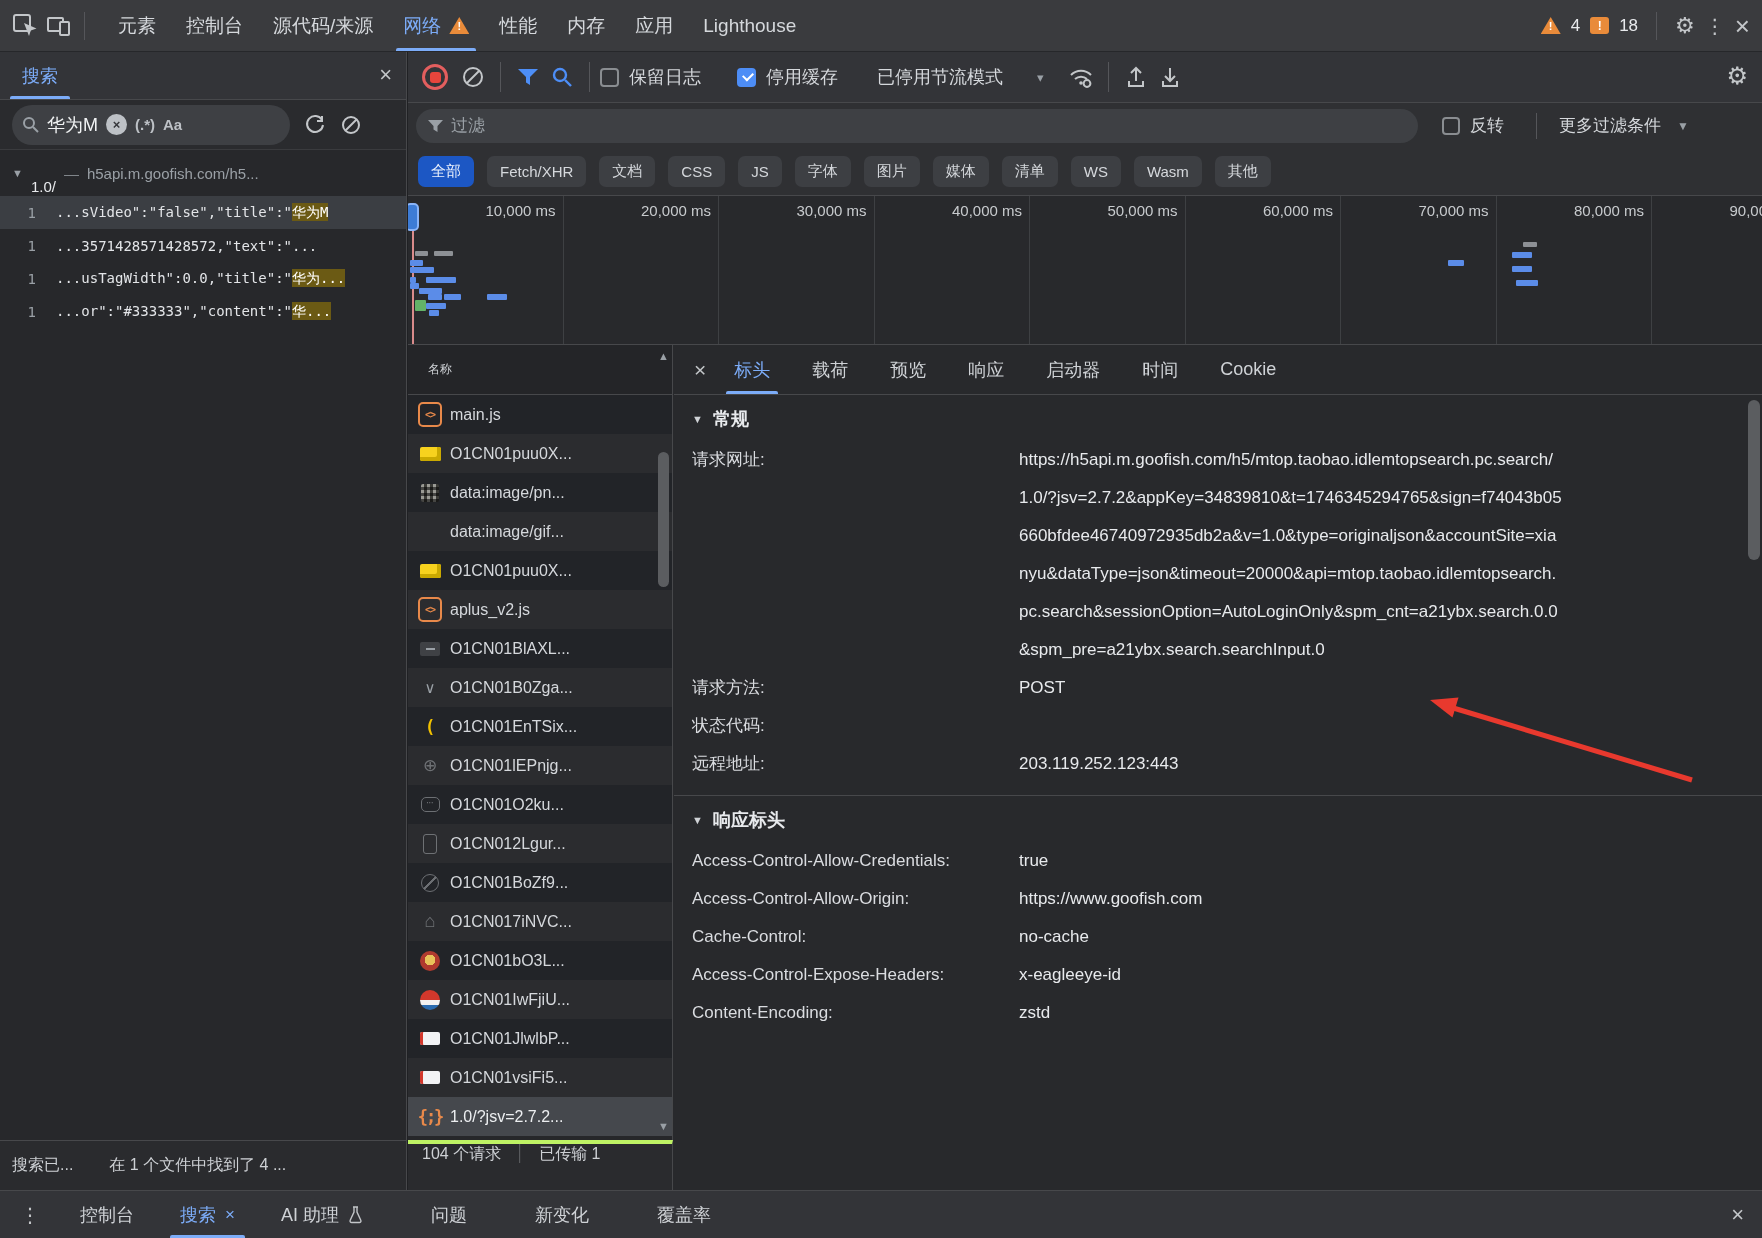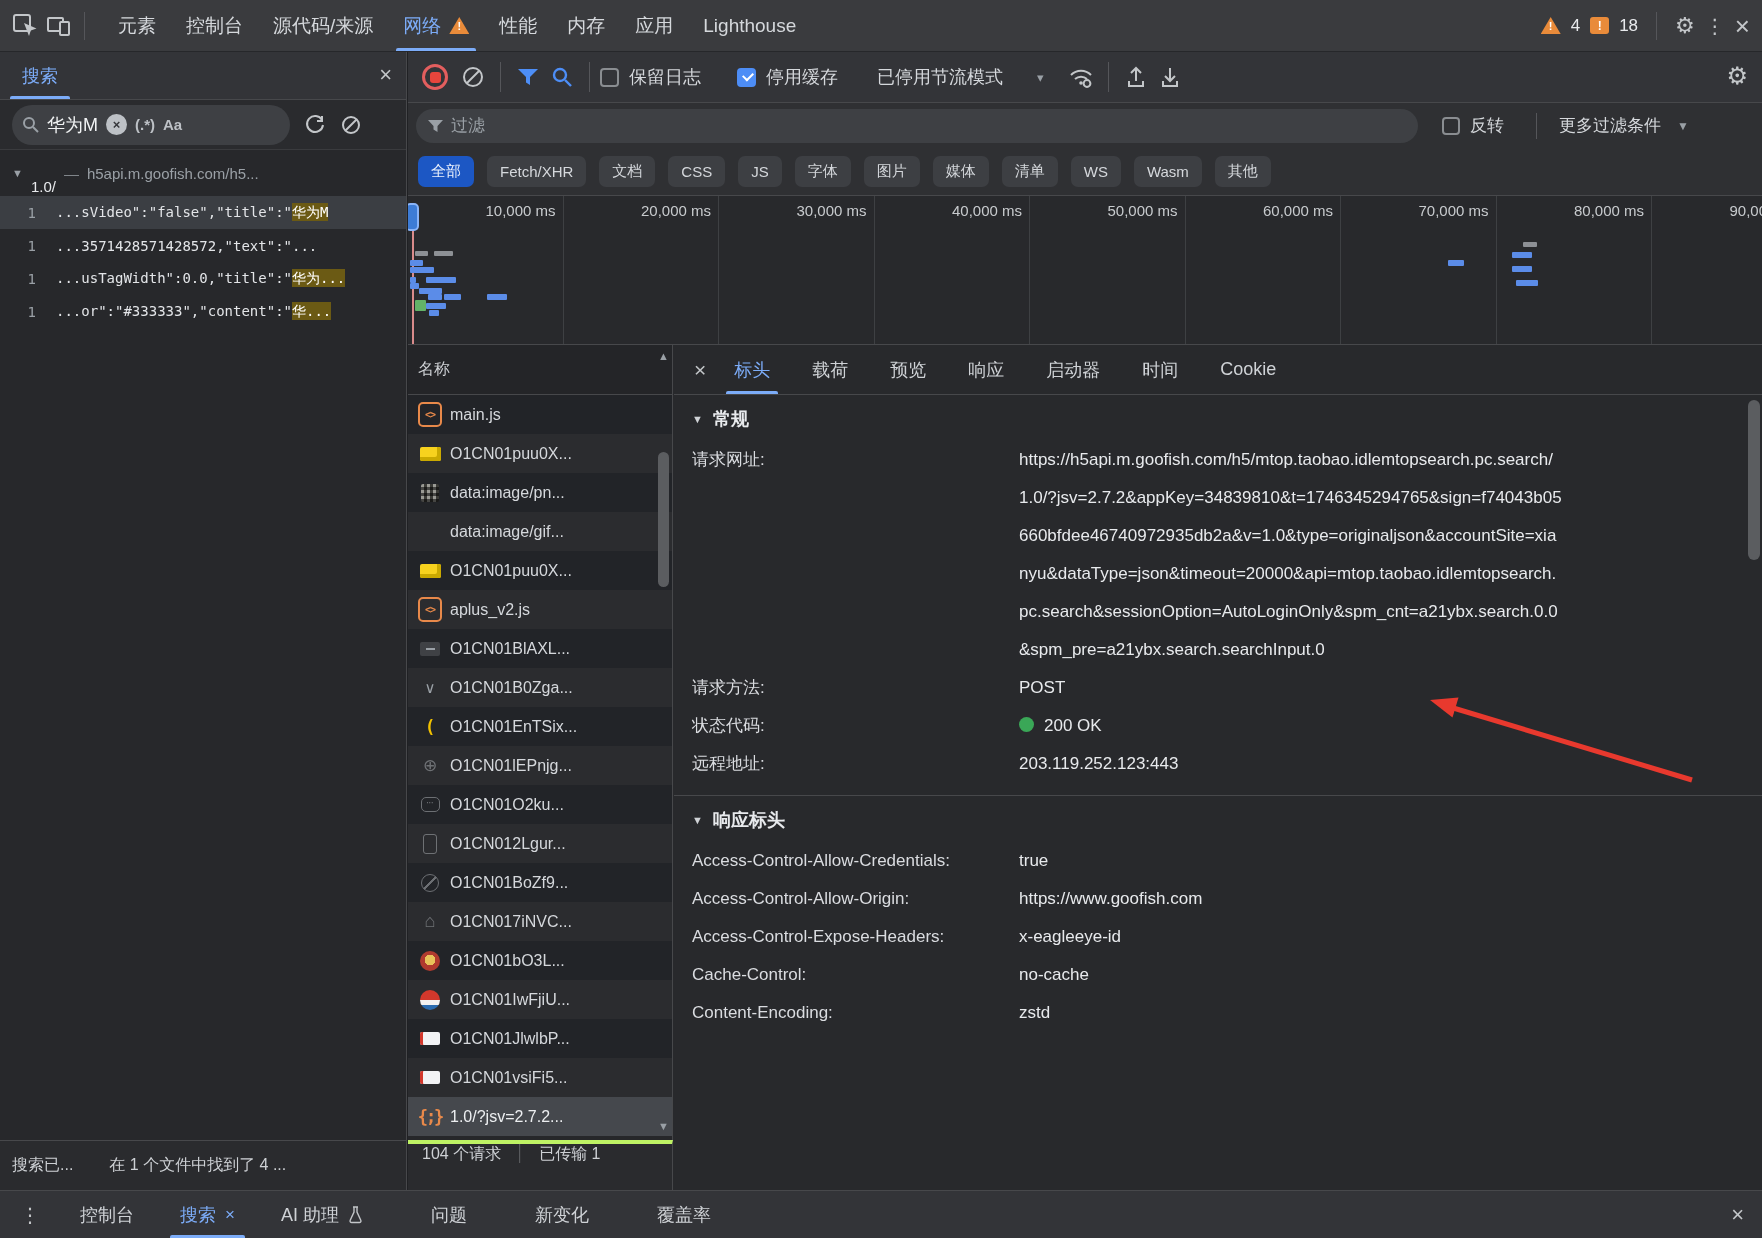--- a/index.html
+++ b/index.html
@@ -89,21 +89,21 @@
   .tl-label{font-size:15px;color:#c8cbce;padding-right:7px;white-space:nowrap;text-align:center;}
   .tl-pink{position:absolute;left:4px;top:30px;bottom:0;width:2px;background:#d98b8b;}
   .tl-handle{position:absolute;left:-3px;top:7px;width:14px;height:28px;background:#3d7cd6;border:2px solid #8ab4f8;border-radius:5px;}
   .bar{position:absolute;border-radius:1px;}
   .bar-blue{background:#5b8ce8;}
   .bar-green{background:#63b368;}
   .bar-gray{background:#8d9095;}
 
   
   .nt-list{position:absolute;left:0;top:293px;width:265px;bottom:50px;background:#26272a;border-right:1px solid #47484b;overflow:hidden;}
-  .nl-header{height:50px;border-bottom:1px solid #47484b;display:flex;align-items:center;padding-left:10px;font-size:16px;color:#cfd2d6;background:#242528;}
+  .nl-header{height:50px;border-bottom:1px solid #47484b;display:flex;align-items:center;padding-left:20px;font-size:12px;color:#cfd2d6;background:#242528;}
   .req-row{height:39px;display:flex;align-items:center;font-size:16px;color:#d5d8dc;white-space:nowrap;overflow:hidden;background:#222428;}
   .req-row.odd{background:#2b2c2f;}
   .req-row.sel{background:#45484d;color:#eceef0;}
   .req-name{overflow:hidden;}
   .nicon{width:24px;height:24px;flex:none;display:inline-flex;align-items:center;justify-content:center;margin:0 8px 0 10px;position:relative;}
   .nicon-script{color:#e8894a;}
   .nicon-script::before{content:"<>";border:2px solid #e8894a;border-radius:5px;width:21px;height:21px;display:flex;align-items:center;justify-content:center;
     font:700 10px "DejaVu Sans Mono",monospace;letter-spacing:-1px;}
   .nicon-json{color:#e8894a;font:700 17px "DejaVu Sans Mono",monospace;}
   .nicon-json::before{content:"{;}";letter-spacing:-2px;}
@@ -548,21 +548,20 @@
           <div class="kv">
             <span class="k">请求网址:</span>
             <span class="v">https://h5api.m.goofish.com/h5/mtop.taobao.idlemtopsearch.pc.search/1.0/?jsv=2.7.2&amp;appKey=34839810&amp;t=1746345294765&amp;sign=f74043b05660bfdee46740972935db2a&amp;v=1.0&amp;type=originaljson&amp;accountSite=xianyu&amp;dataType=json&amp;timeout=20000&amp;api=mtop.taobao.idlemtopsearch.pc.search&amp;sessionOption=AutoLoginOnly&amp;spm_cnt=a21ybx.search.0.0&amp;spm_pre=a21ybx.search.searchInput.0</span>
           </div>
           <div class="kv">
             <span class="k">请求方法:</span>
             <span class="v">POST</span>
           </div>
           <div class="kv">
             <span class="k">状态代码:</span>
-            <span class="v"><span class="dot" style="background: rgb(58, 167, 87);"></span>200 OK</span>
           </div>
           <div class="kv">
             <span class="k">远程地址:</span>
             <span class="v">203.119.252.123:443</span>
           </div>
         </div>
       <div class="sec-div"></div>
       <div class="sec-title">
         <span class="sec-caret">▼</span>
         <span>响应标头</span>
@@ -570,26 +569,26 @@
       <div id="resp-rows">
           <div class="kv">
             <span class="k">Access-Control-Allow-Credentials:</span>
             <span class="v">true</span>
           </div>
           <div class="kv">
             <span class="k">Access-Control-Allow-Origin:</span>
             <span class="v">https://www.goofish.com</span>
           </div>
           <div class="kv">
+            <span class="k">Cache-Control:</span>
+            <span class="v">no-cache</span>
+          </div>
+          <div class="kv">
             <span class="k">Access-Control-Expose-Headers:</span>
             <span class="v">x-eagleeye-id</span>
-          </div>
-          <div class="kv">
-            <span class="k">Cache-Control:</span>
-            <span class="v">no-cache</span>
           </div>
           <div class="kv">
             <span class="k">Content-Encoding:</span>
             <span class="v">zstd</span>
           </div>
         </div>
     </div>
     <span class="dt-sb"></span>
   </div>
 </div>

